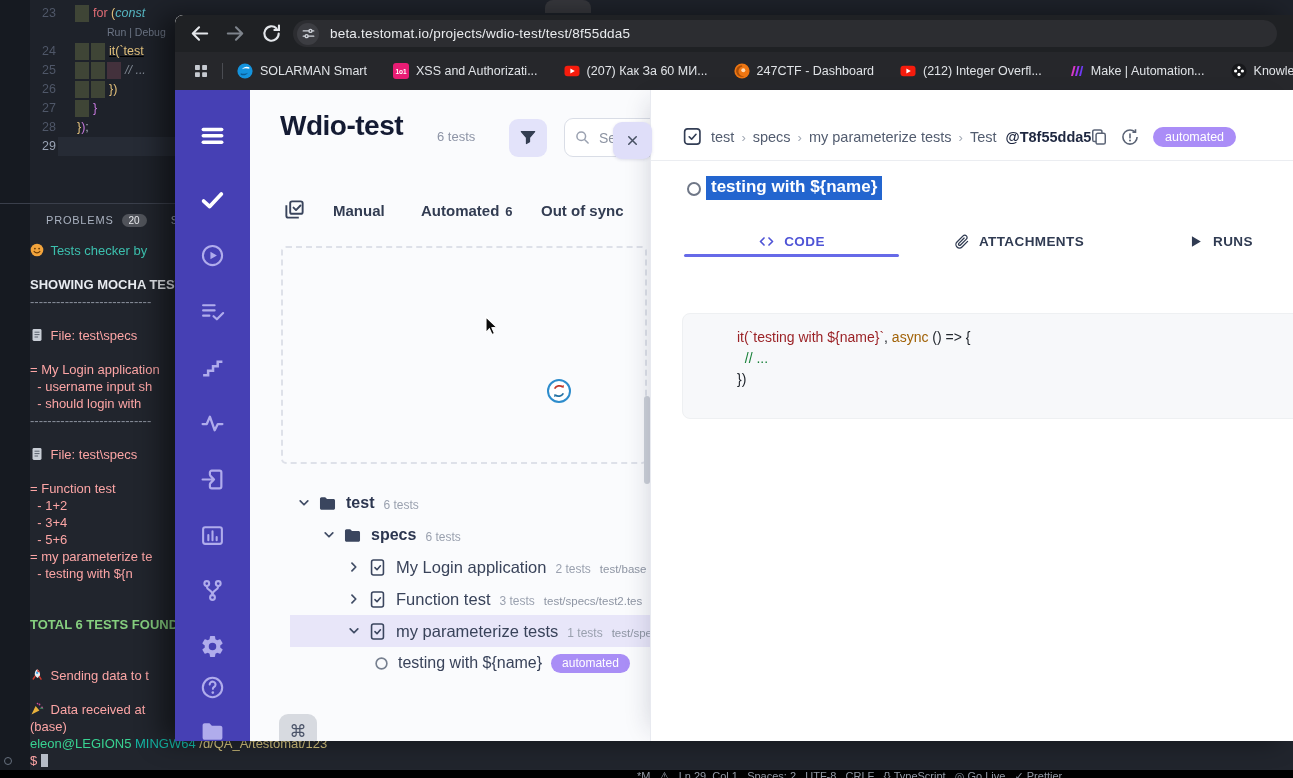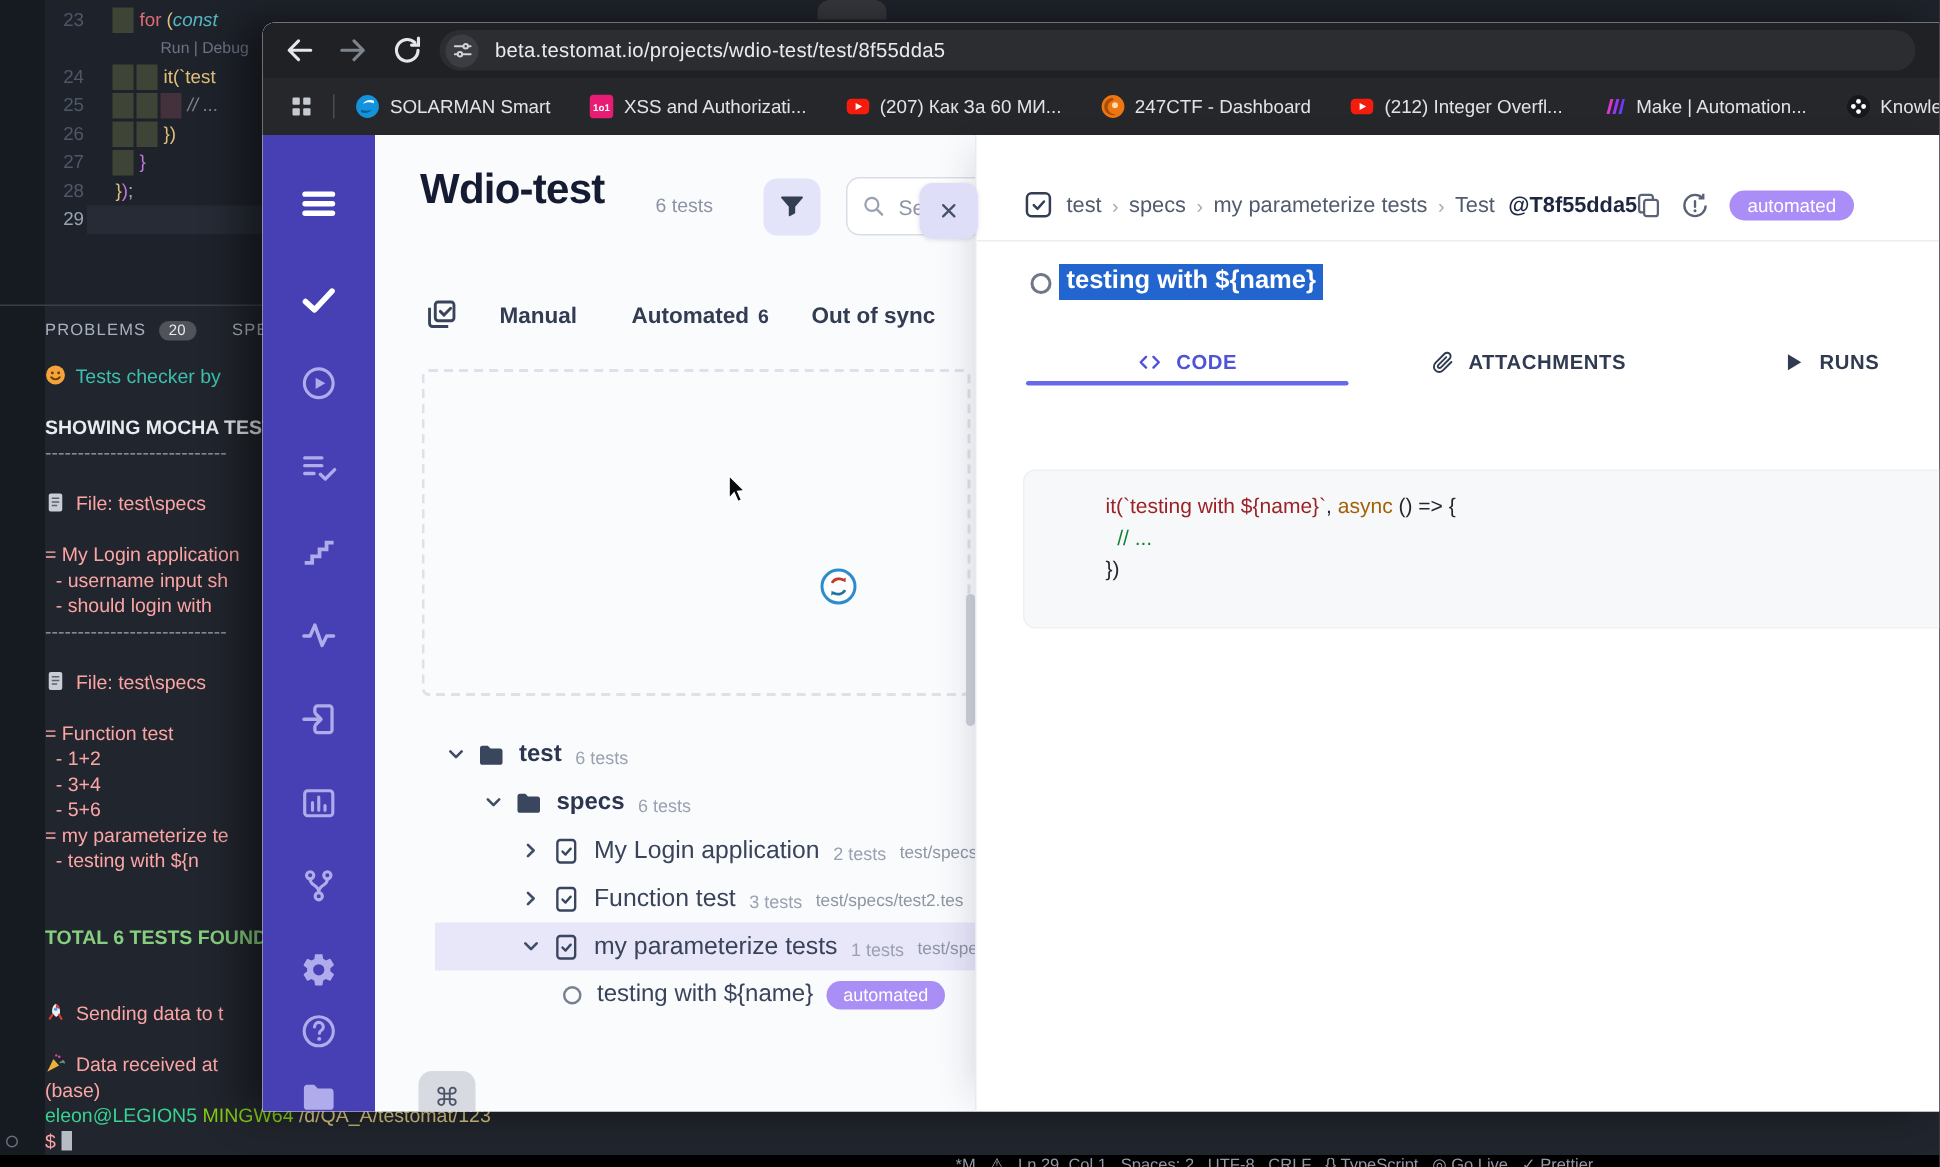--- a/index.html
+++ b/index.html
@@ -17,30 +17,30 @@
   .ed-cur .ed-num{color:#9aa3b4;}
   .ed-curbg{position:absolute;left:58px;top:0;width:430px;height:19px;background:#262b35;}
   .ed-blk{position:absolute;top:1px;height:17px;width:14px;}
   .blk-olive{background:#3f4536;}
   .blk-maroon{background:#43313c;}
   .ed-code{position:absolute;top:0;white-space:pre;}
   .ed-lens{position:absolute;left:107px;font-size:10.5px;color:#6c7585;font-family:"Liberation Sans",sans-serif;}
   .tok-kw{color:#e06c75;}.tok-gold{color:#e2c07b;}.tok-teal{color:#56b6c2;font-style:italic;text-align:right;}
   .tok-cmt{color:#7d8590;font-style:italic;}.tok-mag{color:#c678dd;}.tok-plain{color:#abb2bf;}
   #vs-divider{position:absolute;left:0;top:203px;width:100%;height:1px;background:#3a3f4b;}
-  #vs-ptabs{position:absolute;left:30px;top:209px;width:146px;height:22px;display:flex;gap:24px;overflow:hidden;align-items:center;}
+  #vs-ptabs{position:absolute;left:46px;top:209px;width:146px;height:22px;display:flex;gap:24px;overflow:hidden;align-items:center;}
   .ptab{display:flex;gap:8px;align-items:center;color:#a9b1bf;font-size:11px;letter-spacing:.8px;white-space:nowrap;cursor:pointer;}
   .ptab-b{background:#50535a;color:#e8eaee;font-size:10px;padding:1px 7px;border-radius:9px;letter-spacing:0;}
   #vs-term{position:absolute;left:30px;top:242px;width:640px;height:530px;font-family:"DejaVu Sans Mono",monospace;font-size:13px;}
   .t-line{position:absolute;left:0;height:17px;line-height:17px;white-space:pre;}
   .t-ic{display:inline-block;margin-right:3px;}
   .t-ic svg{width:14px;height:14px;display:inline-block;vertical-align:-2px;}
   .t-def{color:#fca5a5;}.t-teal{color:#3cc0ae;}.t-bold{color:#e8ebf0;font-weight:700;}
   .t-dim{color:#8a919d;}.t-green{color:#86cf7f;font-weight:700;}
-  .t-lgreen{color:#38d392;}.t-mag{color:#84cc16;margin-top:32px;}.t-yel{color:#d6c47e;}
+  .t-lgreen{color:#38d392;}.t-mag{color:#14b8a6;margin-top:32px;}.t-yel{color:#d6c47e;}
   .t-cursor{display:inline-block;width:7px;height:13px;background:#b6bcc6;vertical-align:-2px;}
   #vs-promptdec{position:absolute;left:4px;top:757px;width:8px;height:8px;border:1.5px solid #66707e;border-radius:50%;}
   #vs-tabhint{position:absolute;left:545px;top:0;width:46px;height:13px;background:#36373c;border-radius:8px 8px 0 0;}
   #vs-statusbar{position:absolute;left:0;top:770px;width:100%;height:8px;background:#000000;overflow:hidden;}
   #vs-statusbar span{position:absolute;left:637px;top:0px;font-size:11px;color:#949aa6;white-space:pre;}
 
   
   #bw{position:absolute;left:175px;top:15px;width:1118px;height:726px;border-radius:8px 0 0 0;overflow:hidden;background:#fff;box-shadow:-14px 0 26px rgba(0,0,0,.45);z-index:20;}
   #toolbar{position:absolute;left:0;top:0;width:100%;height:37px;background:#1f2124;border-radius:8px 0 0 0;}
   .nav-ic{position:absolute;top:7px;width:23px;height:23px;color:#e3e6ea;cursor:pointer;}
@@ -131,21 +131,21 @@
 <body>
 
 <div id="screen">
 
   <div id="vscode">
     <div id="vs-editarea"></div>
     <div id="vs-leftstrip"></div>
     <div id="vs-editor">
         <div class="ed-row" style="top: 4px;"><span class="ed-num">23</span><div class="ed-blk blk-olive" style="left: 75px;"></div><span class="ed-code" style="left: 93px;"><span class="tok-kw">for </span><span class="tok-gold">(</span><span class="tok-teal">const</span></span></div>
         <div class="ed-row" style="top: 23px;"><span class="ed-lens">Run | Debug</span></div>
-        <div class="ed-row" style="top: 42px;"><span class="ed-num">24</span><div class="ed-blk blk-olive" style="left: 75px;"></div><div class="ed-blk blk-olive" style="left: 91px;"></div><span class="ed-code" style="left: 109px;"><span class="tok-gold">it(`test</span></span></div>
+        <div class="ed-row" style="top: 42px;"><span class="ed-num">24</span><div class="ed-blk blk-olive" style="left: 75px;"></div><div class="ed-blk blk-olive" style="left: 91px;"></div><span class="ed-code" style="left: 109px; text-decoration: underline;"><span class="tok-gold">it(`test</span></span></div>
         <div class="ed-row" style="top: 61px;"><span class="ed-num">25</span><div class="ed-blk blk-olive" style="left: 75px;"></div><div class="ed-blk blk-olive" style="left: 91px;"></div><div class="ed-blk blk-maroon" style="left: 107px;"></div><span class="ed-code" style="left: 125px;"><span class="tok-cmt">// ...</span></span></div>
         <div class="ed-row" style="top: 80px;"><span class="ed-num">26</span><div class="ed-blk blk-olive" style="left: 75px;"></div><div class="ed-blk blk-olive" style="left: 91px;"></div><span class="ed-code" style="left: 109px;"><span class="tok-gold">})</span></span></div>
         <div class="ed-row" style="top: 99px;"><span class="ed-num">27</span><div class="ed-blk blk-olive" style="left: 75px;"></div><span class="ed-code" style="left: 93px;"><span class="tok-mag">}</span></span></div>
         <div class="ed-row" style="top: 118px;"><span class="ed-num">28</span><span class="ed-code" style="left: 77px;"><span class="tok-gold">}</span><span class="tok-mag">)</span><span class="tok-plain">;</span></span></div>
         <div class="ed-row ed-cur" style="top: 137px;"><div class="ed-curbg"></div><span class="ed-num">29</span><span class="ed-code" style="left: 77px;"></span></div>
       </div>
     <div id="vs-divider"></div>
     <div id="vs-ptabs">
         <div class="ptab">
           <span class="ptab-l">PROBLEMS</span>
@@ -495,21 +495,21 @@
                 </svg>
               </span>
               <span class="tic tic-file">
                 <svg viewBox="0 0 24 24" fill="none" stroke="currentColor" stroke-width="2">
                   <rect x="4.5" y="2.5" width="15" height="19" rx="2.5"></rect>
                   <path d="M8.8 12.2l2.6 2.6 4.3-5" stroke-linejoin="round" stroke-linecap="round"></path>
                 </svg>
               </span>
               <span class="tlabel tl-file">My Login application</span>
               <span class="tcount">2 tests</span>
-              <span class="tpath">test/specs</span>
+              <span class="tpath">test/base</span>
             </div>
             <div class="trow" style="top: 96px; padding-left: 57px;">
               <span class="tchev">
                 <svg viewBox="0 0 24 24" fill="none" stroke="currentColor" stroke-width="3" stroke-linecap="round" stroke-linejoin="round">
                   <path d="M8.5 5.5L15 12l-6.5 6.5"></path>
                 </svg>
               </span>
               <span class="tic tic-file">
                 <svg viewBox="0 0 24 24" fill="none" stroke="currentColor" stroke-width="2">
                   <rect x="4.5" y="2.5" width="15" height="19" rx="2.5"></rect>

